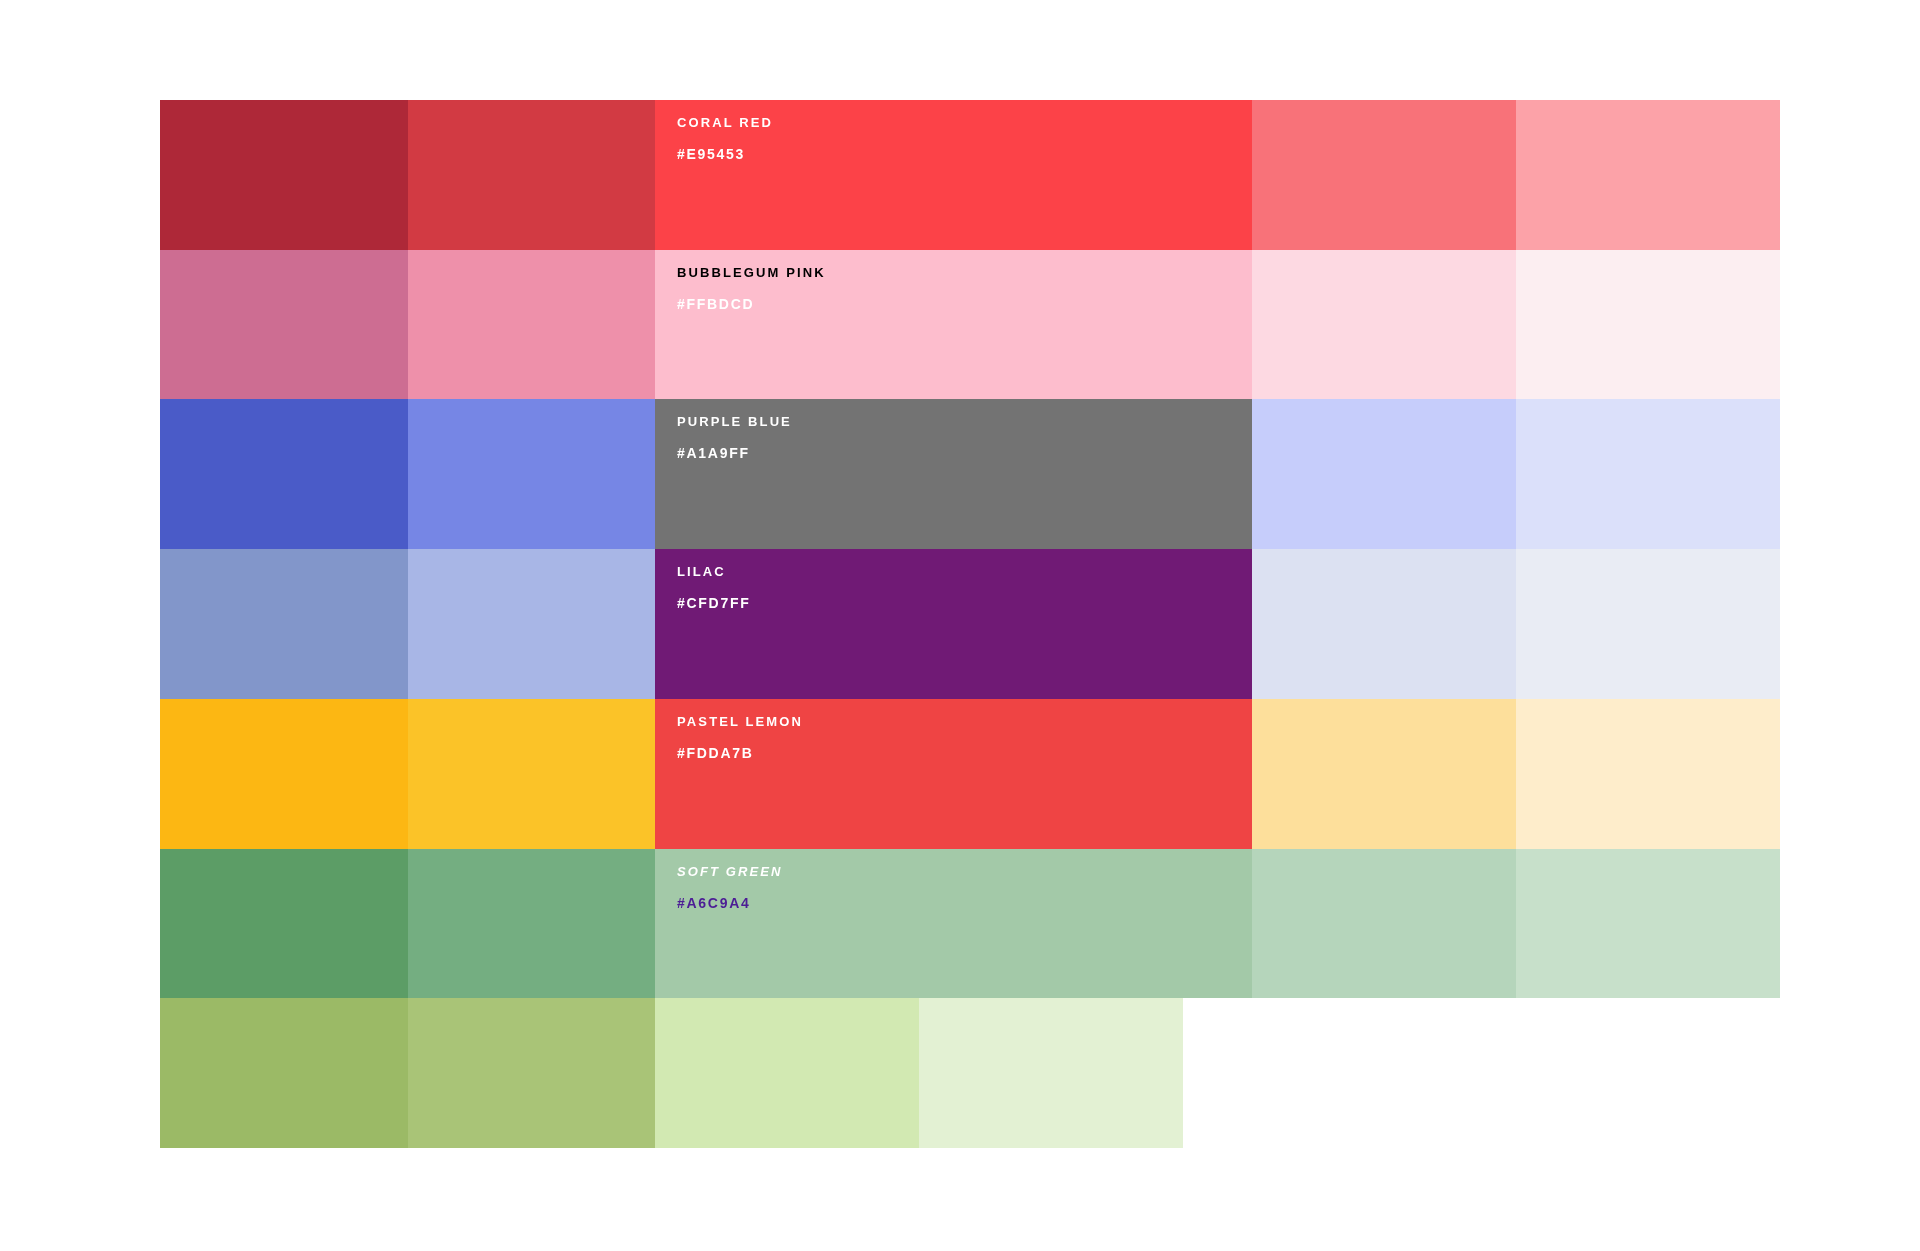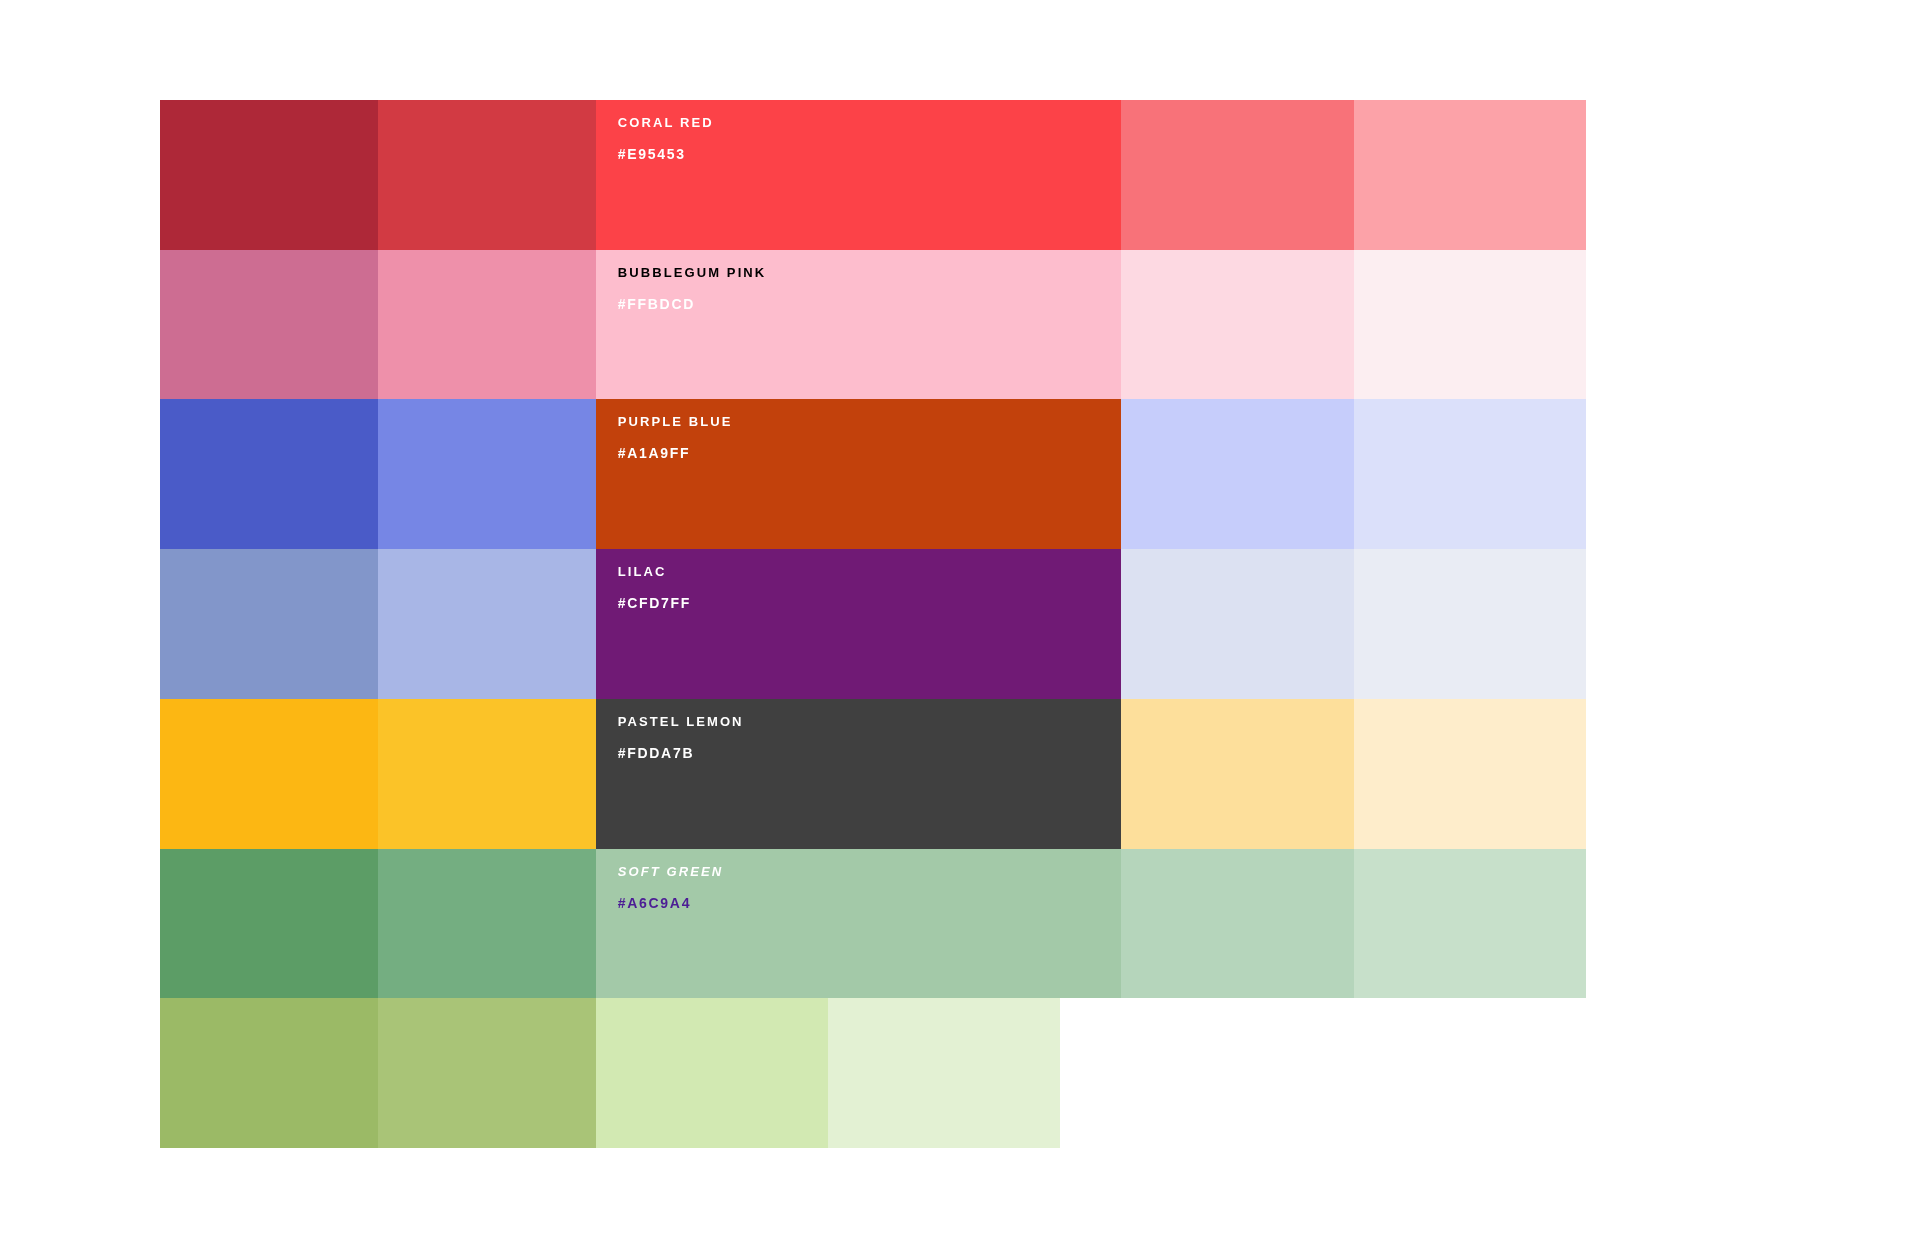--- a/index.html
+++ b/index.html
@@ -12,21 +12,21 @@
     height: 1251px;
     background: #ffffff;
     font-family: "Liberation Sans", sans-serif;
     overflow: hidden;
   }
 
   #palette-board {
     position: absolute;
     left: 160px;
     top: 100px;
-    width: 1426px;
+    width: 1620px;
     height: 1048px;
     display: flex;
     flex-direction: column;
   }
 
   .palette-row {
     flex: 1 1 0;
     display: flex;
     flex-direction: row;
     min-height: 0;
@@ -103,21 +103,21 @@
           <div class="color-name" style="color: #000000;">BUBBLEGUM PINK</div>
           <div class="color-hex" style="color: rgb(255, 255, 255);">#FFBDCD</div>
         </div>
       </div>
       <div class="swatch col-3" style="background-color: rgb(253, 217, 226);"></div>
       <div class="swatch col-4" style="background-color: rgb(252, 238, 241);"></div>
     </div>
     <div class="palette-row">
       <div class="swatch col-0" style="background-color: rgb(74, 91, 200);"></div>
       <div class="swatch col-1" style="background-color: rgb(118, 134, 229);"></div>
-      <div class="swatch col-2" style="background-color: #c2410c;">
+      <div class="swatch col-2" style="background-color: #737373;">
         <div class="swatch-label">
           <div class="color-name" style="color: rgb(255, 255, 255);">PURPLE BLUE</div>
           <div class="color-hex" style="color: rgb(255, 255, 255);">#A1A9FF</div>
         </div>
       </div>
       <div class="swatch col-3" style="background-color: rgb(198, 205, 251);"></div>
       <div class="swatch col-4" style="background-color: rgb(219, 224, 250);"></div>
     </div>
     <div class="palette-row">
       <div class="swatch col-0" style="background-color: rgb(130, 150, 202);"></div>
@@ -127,21 +127,21 @@
           <div class="color-name" style="color: rgb(255, 255, 255);">LILAC</div>
           <div class="color-hex" style="color: rgb(255, 255, 255);">#CFD7FF</div>
         </div>
       </div>
       <div class="swatch col-3" style="background-color: rgb(220, 225, 242);"></div>
       <div class="swatch col-4" style="background-color: rgb(233, 236, 244);"></div>
     </div>
     <div class="palette-row">
       <div class="swatch col-0" style="background-color: rgb(252, 183, 19);"></div>
       <div class="swatch col-1" style="background-color: rgb(251, 195, 40);"></div>
-      <div class="swatch col-2" style="background-color: #404040;">
+      <div class="swatch col-2" style="background-color: #ef4444;">
         <div class="swatch-label">
           <div class="color-name" style="color: rgb(255, 255, 255);">PASTEL LEMON</div>
           <div class="color-hex" style="color: rgb(255, 255, 255);">#FDDA7B</div>
         </div>
       </div>
       <div class="swatch col-3" style="background-color: rgb(253, 223, 155);"></div>
       <div class="swatch col-4" style="background-color: rgb(254, 237, 203);"></div>
     </div>
     <div class="palette-row">
       <div class="swatch col-0" style="background-color: rgb(92, 157, 102);"></div>

